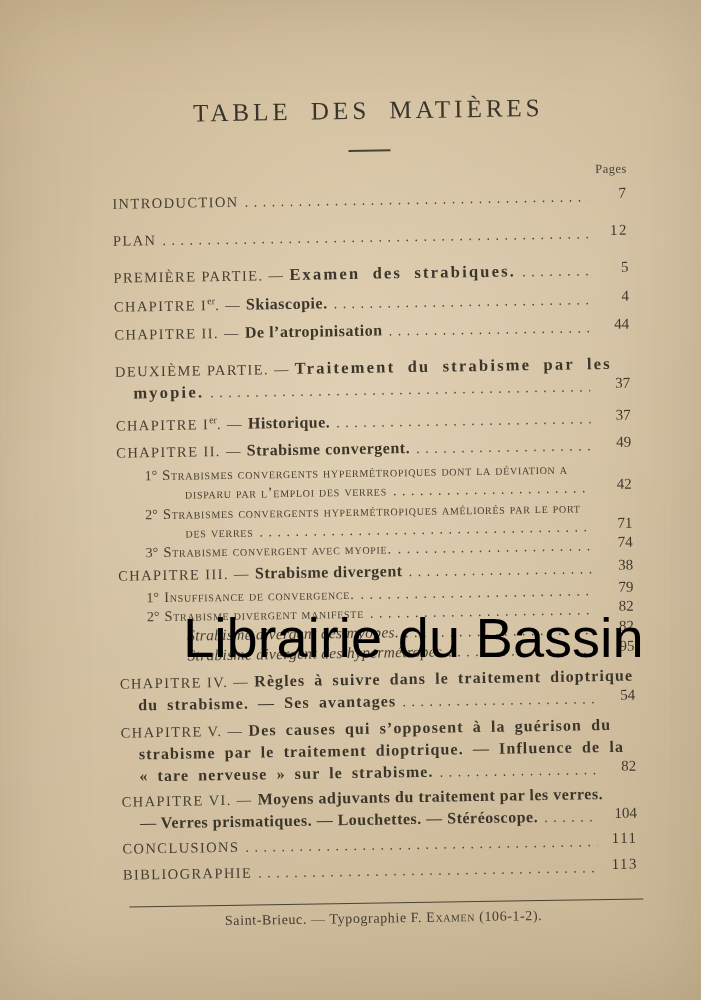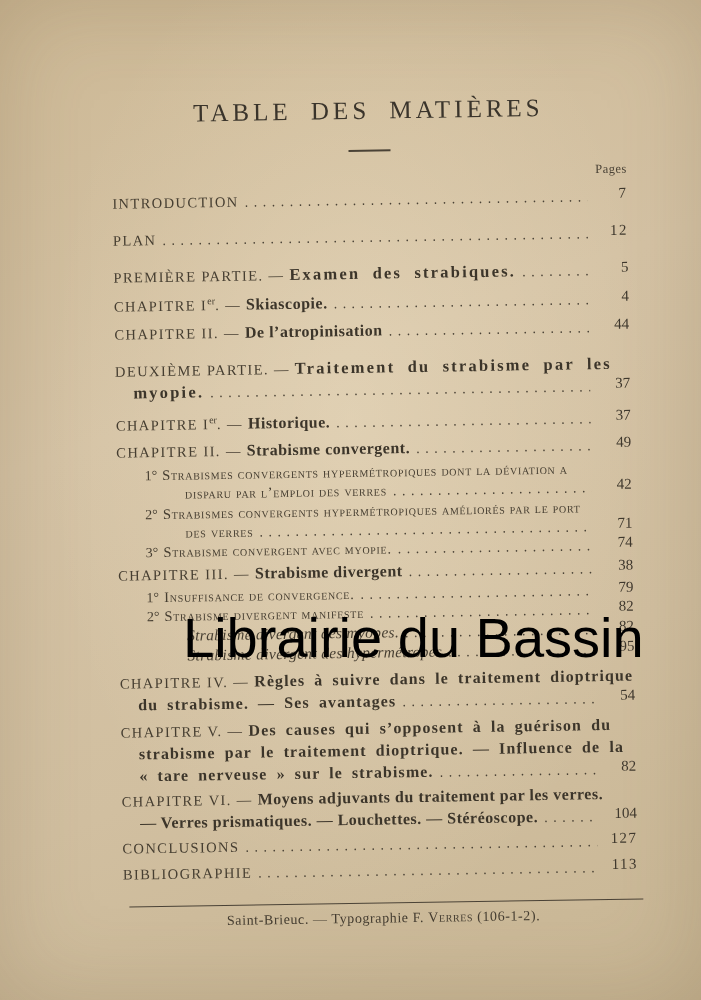--- a/index.html
+++ b/index.html
@@ -212,29 +212,29 @@
     <div class="row lh22 indent1">
       <span class="t bt">— Verres prismatiques. — Louchettes. — Stéréoscope.</span>
       <span class="leader"></span>
       <span class="pg">104</span>
     </div>
   </div>
 
   <div class="row caps mt3">
     <span class="t">CONCLUSIONS</span>
     <span class="leader"></span>
-    <span class="pg">127</span>
+    <span class="pg">111</span>
   </div>
 
   <div class="row caps mt5">
     <span class="t">BIBLIOGRAPHIE</span>
     <span class="leader"></span>
     <span class="pg">113</span>
   </div>
 
   <div class="footer">
     <hr class="footer-rule">
-    <div class="footer-text"><span>Saint-Brieuc. — Typographie F. </span><span class="fsc">Verres</span><span> (106-1-2).</span></div>
+    <div class="footer-text"><span>Saint-Brieuc. — Typographie F. </span><span class="fsc">Examen</span><span> (106-1-2).</span></div>
   </div>
 
 </div>
 
 <div class="watermark" style="color: #000000;">Librairie du Bassin</div>
 
 </body></html>

